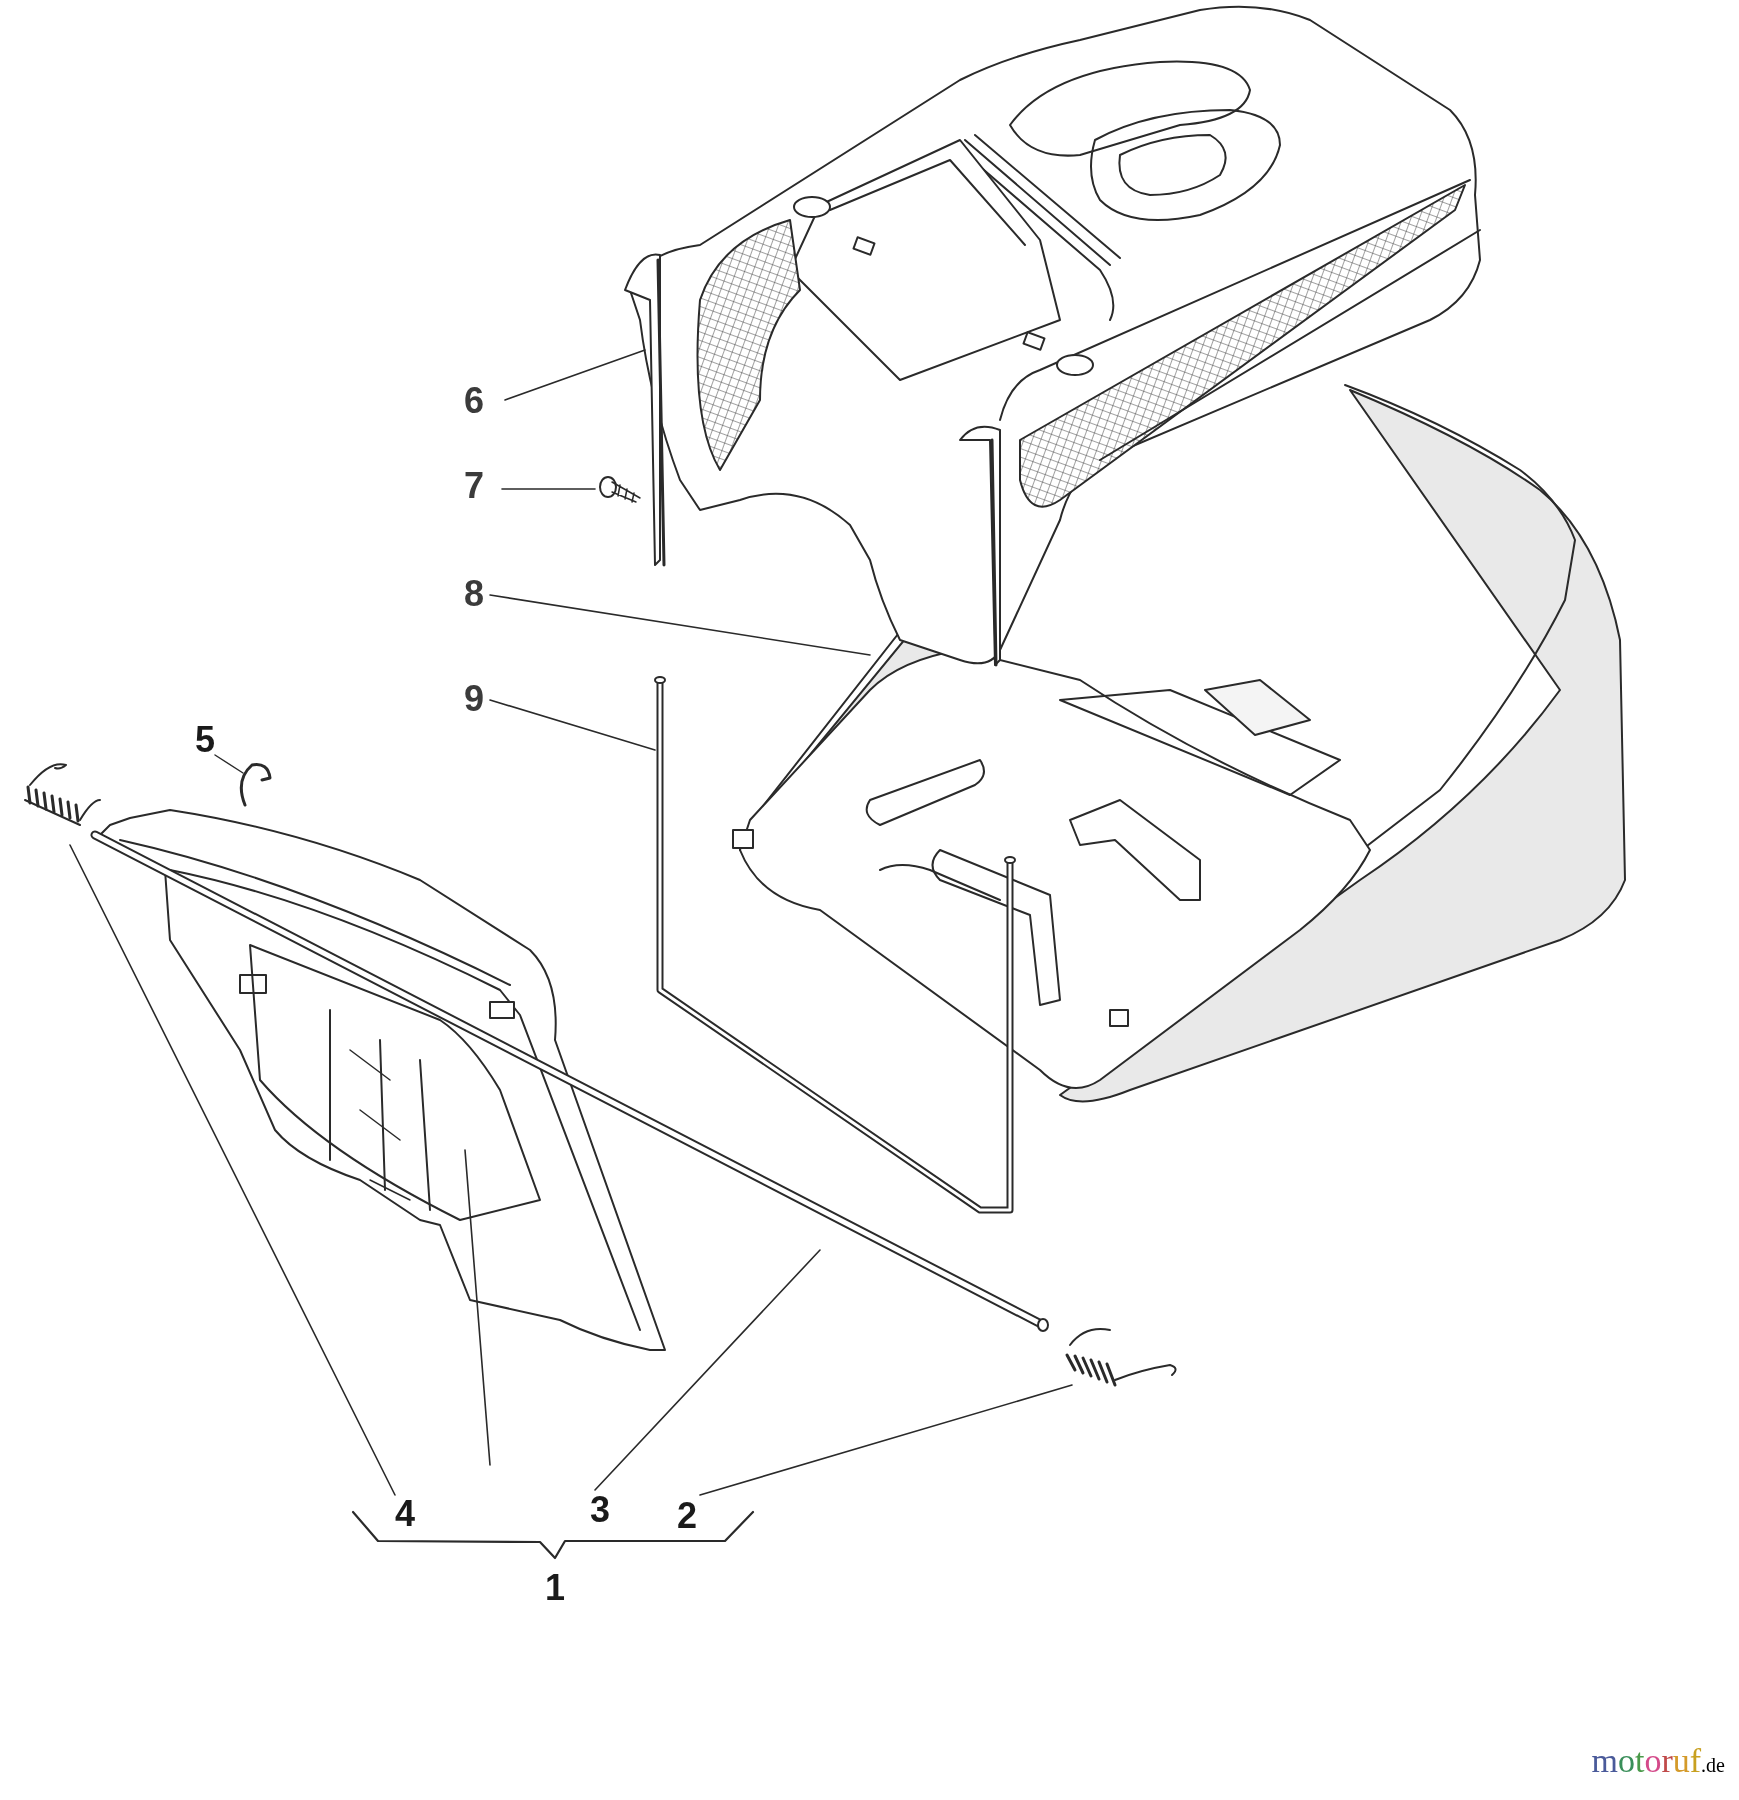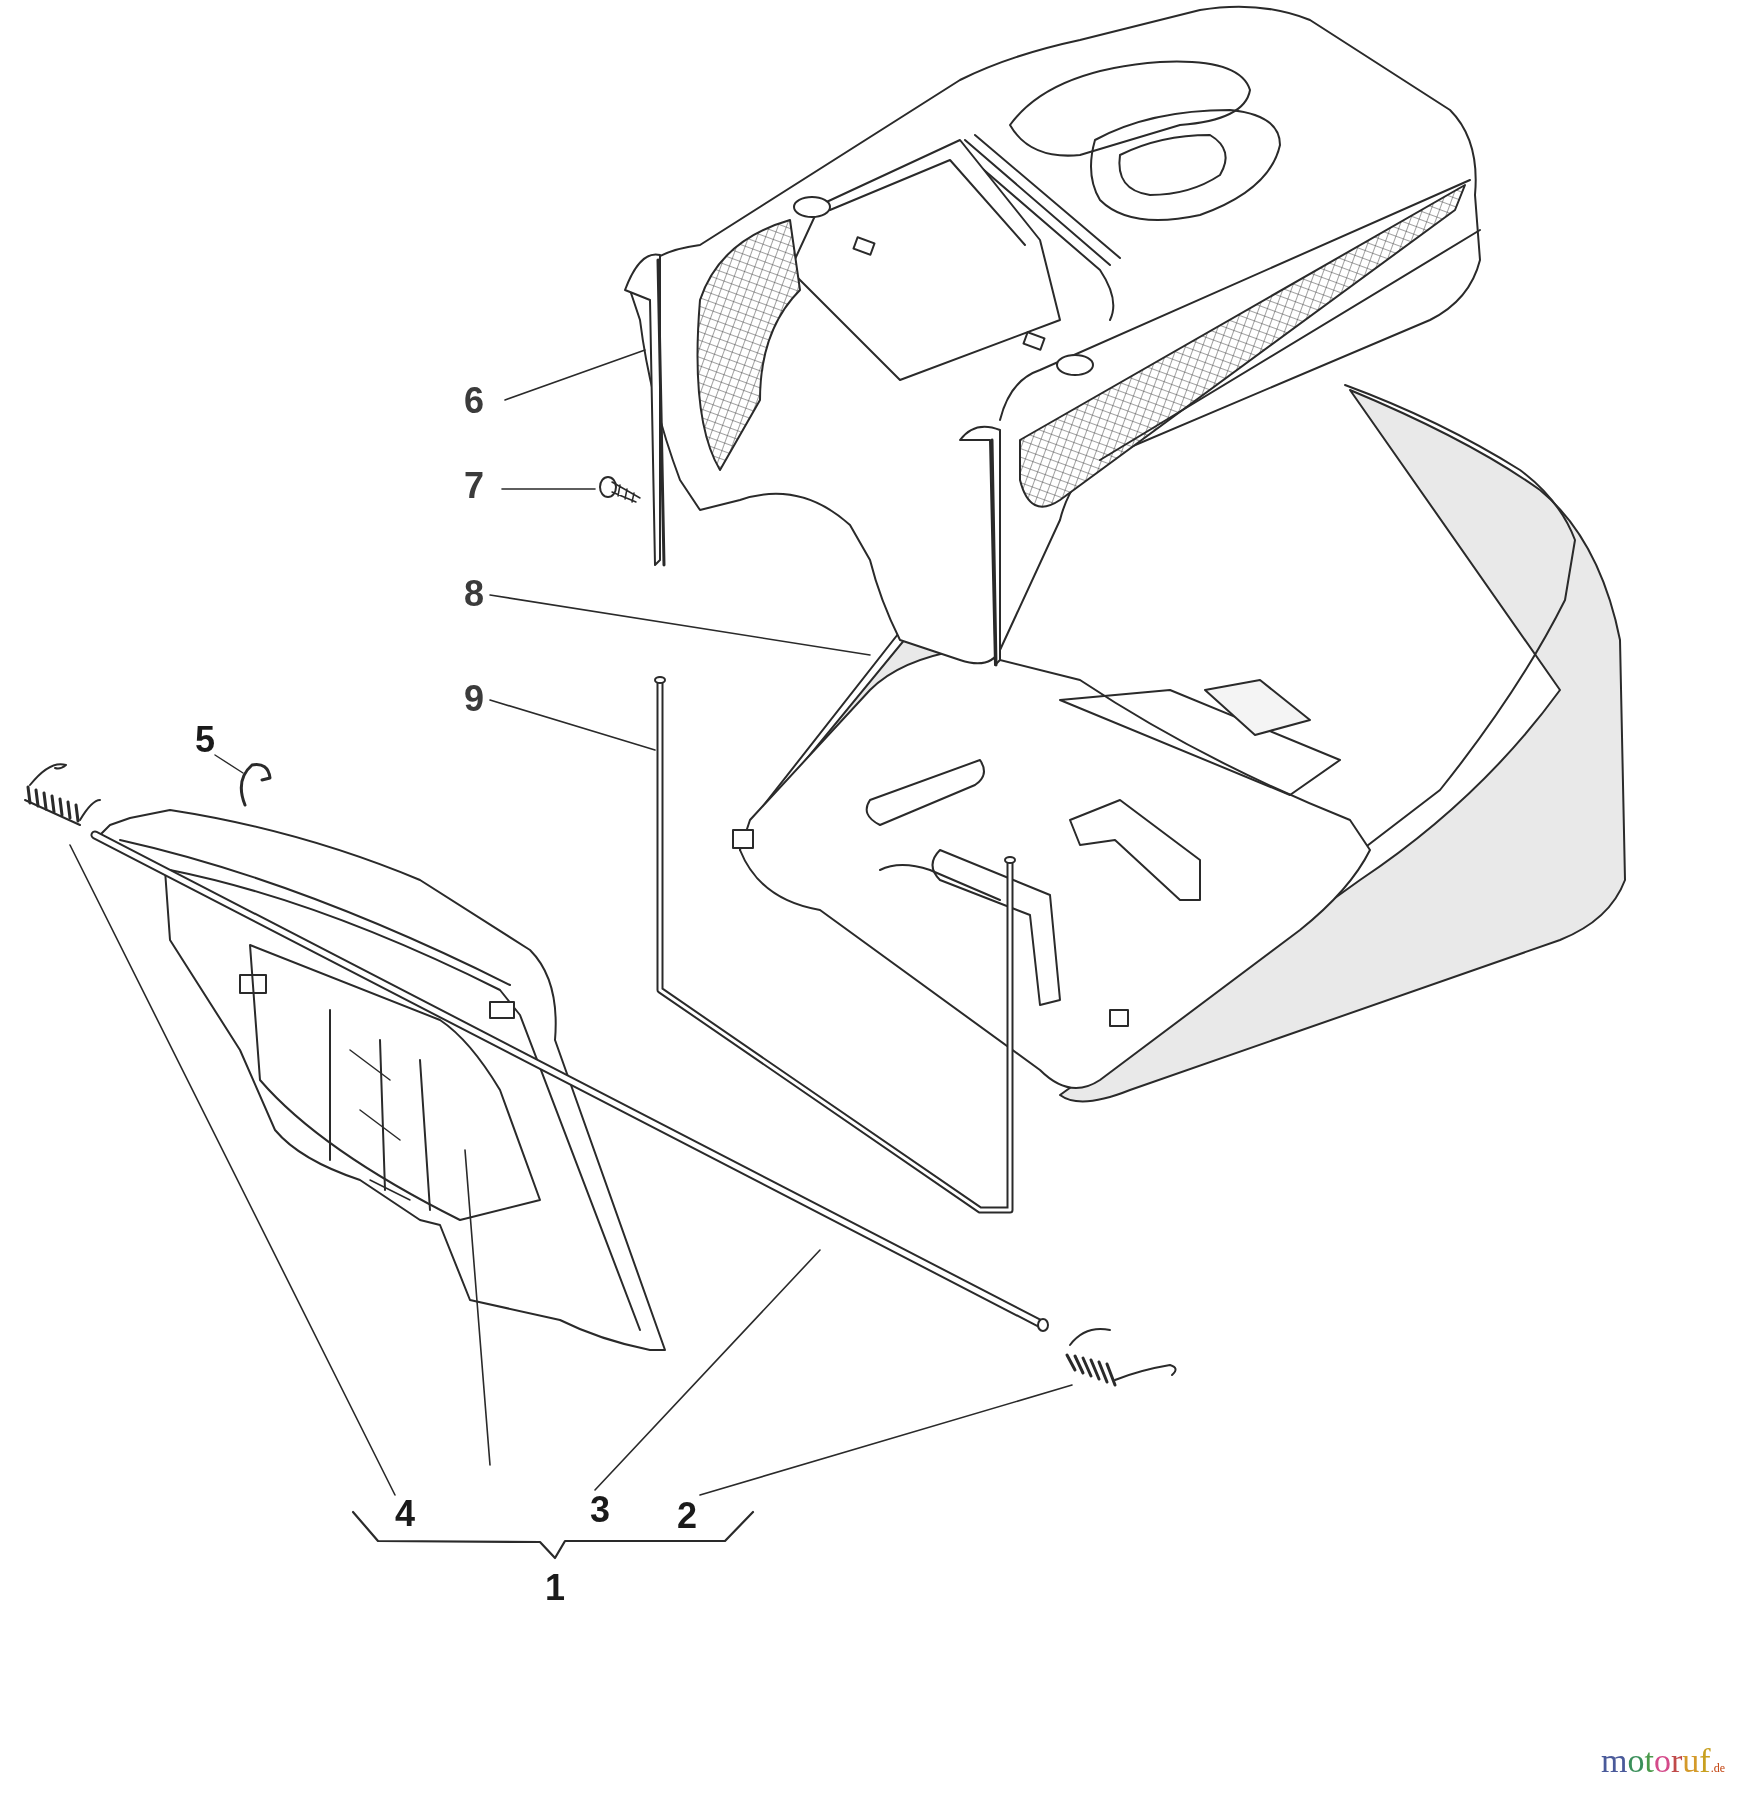--- a/index.html
+++ b/index.html
@@ -5,21 +5,21 @@
   html, body { margin: 0; padding: 0; background: #ffffff; }
   body { width: 1739px; height: 1800px; position: relative; overflow: hidden;
          font-family: "Liberation Sans", sans-serif; }
   #diagram { position: absolute; left: 0; top: 0; width: 1739px; height: 1800px; }
   .callout-label { position: absolute; font-family: "Liberation Sans", sans-serif;
                    font-weight: bold; font-size: 36px; color: #3b3b3b; line-height: 1; }
   .callout-label.dark { color: #1a1a1a; }
   #watermark { position: absolute; right: 14px; bottom: 20px; font-family: "Liberation Serif", serif;
                font-size: 34px; letter-spacing: 0px; }
   #watermark span { font-weight: normal; }
-  #watermark .suffix { font-size: 12px; color: #c2410c; }
+  #watermark .suffix { font-size: 20px; color: #000000; }
 </style>
 </head>
 <body>
 
 <svg id="diagram" viewBox="0 0 1739 1800" xmlns="http://www.w3.org/2000/svg">
   <g fill="none" stroke="#2a2a2a" stroke-width="2" stroke-linejoin="round" stroke-linecap="round">
 
     <g>
       <path d="M1350 390 Q1470 440 1540 490 Q1600 540 1620 640 L1625 880 Q1610 920 1560 940 L1130 1090 Q1080 1110 1060 1095
                L1360 880 Q1480 800 1560 690 Z" fill="#e9e9e9"></path>

